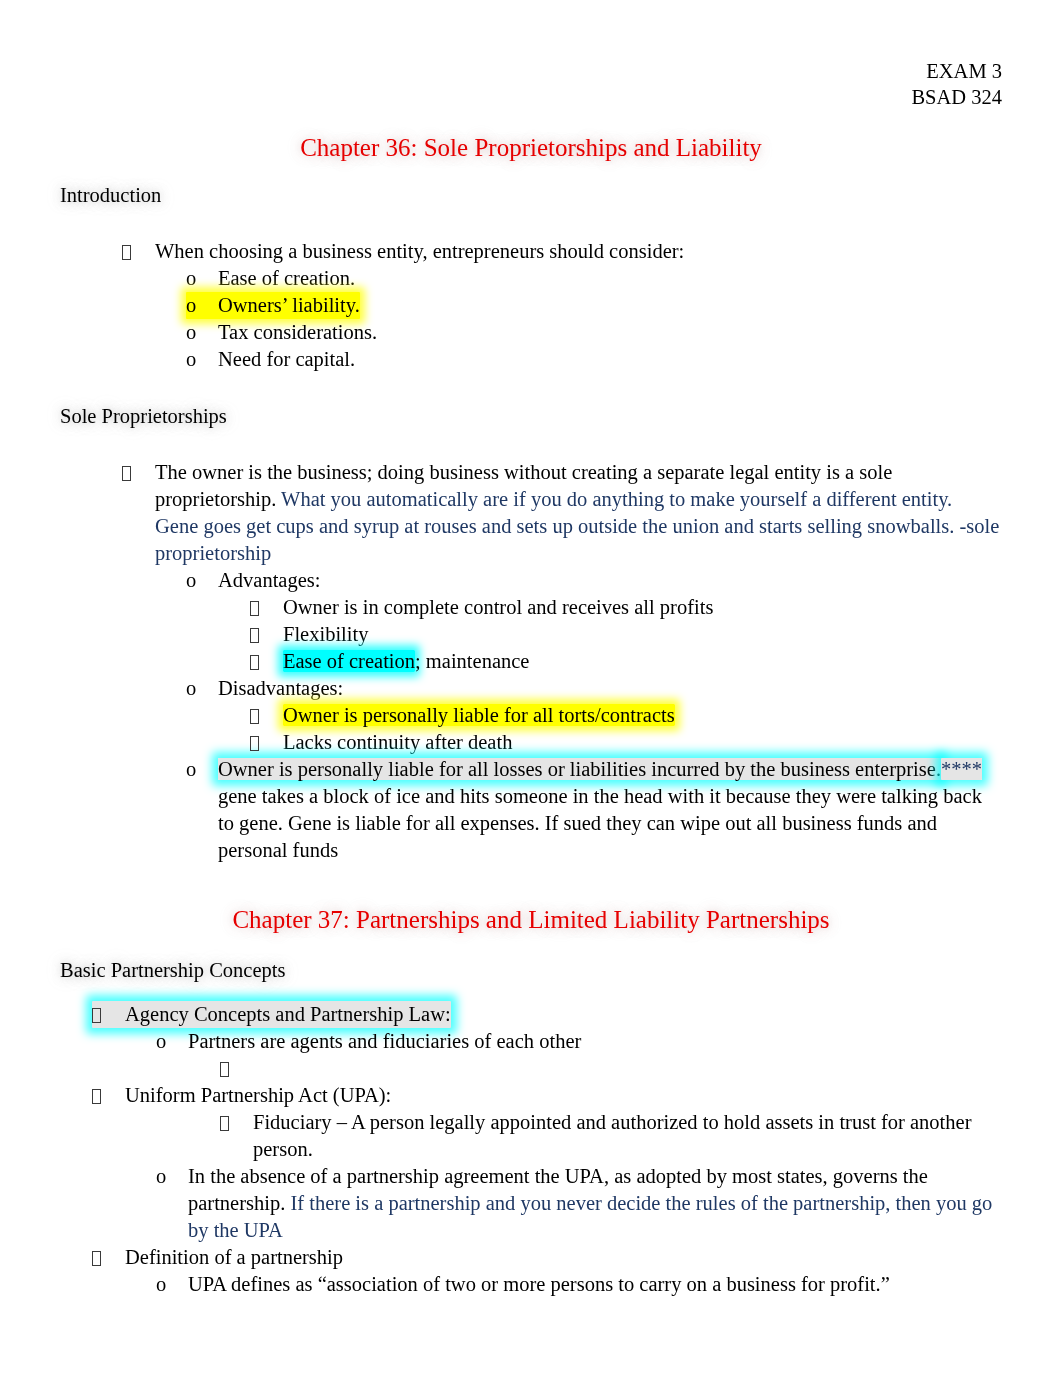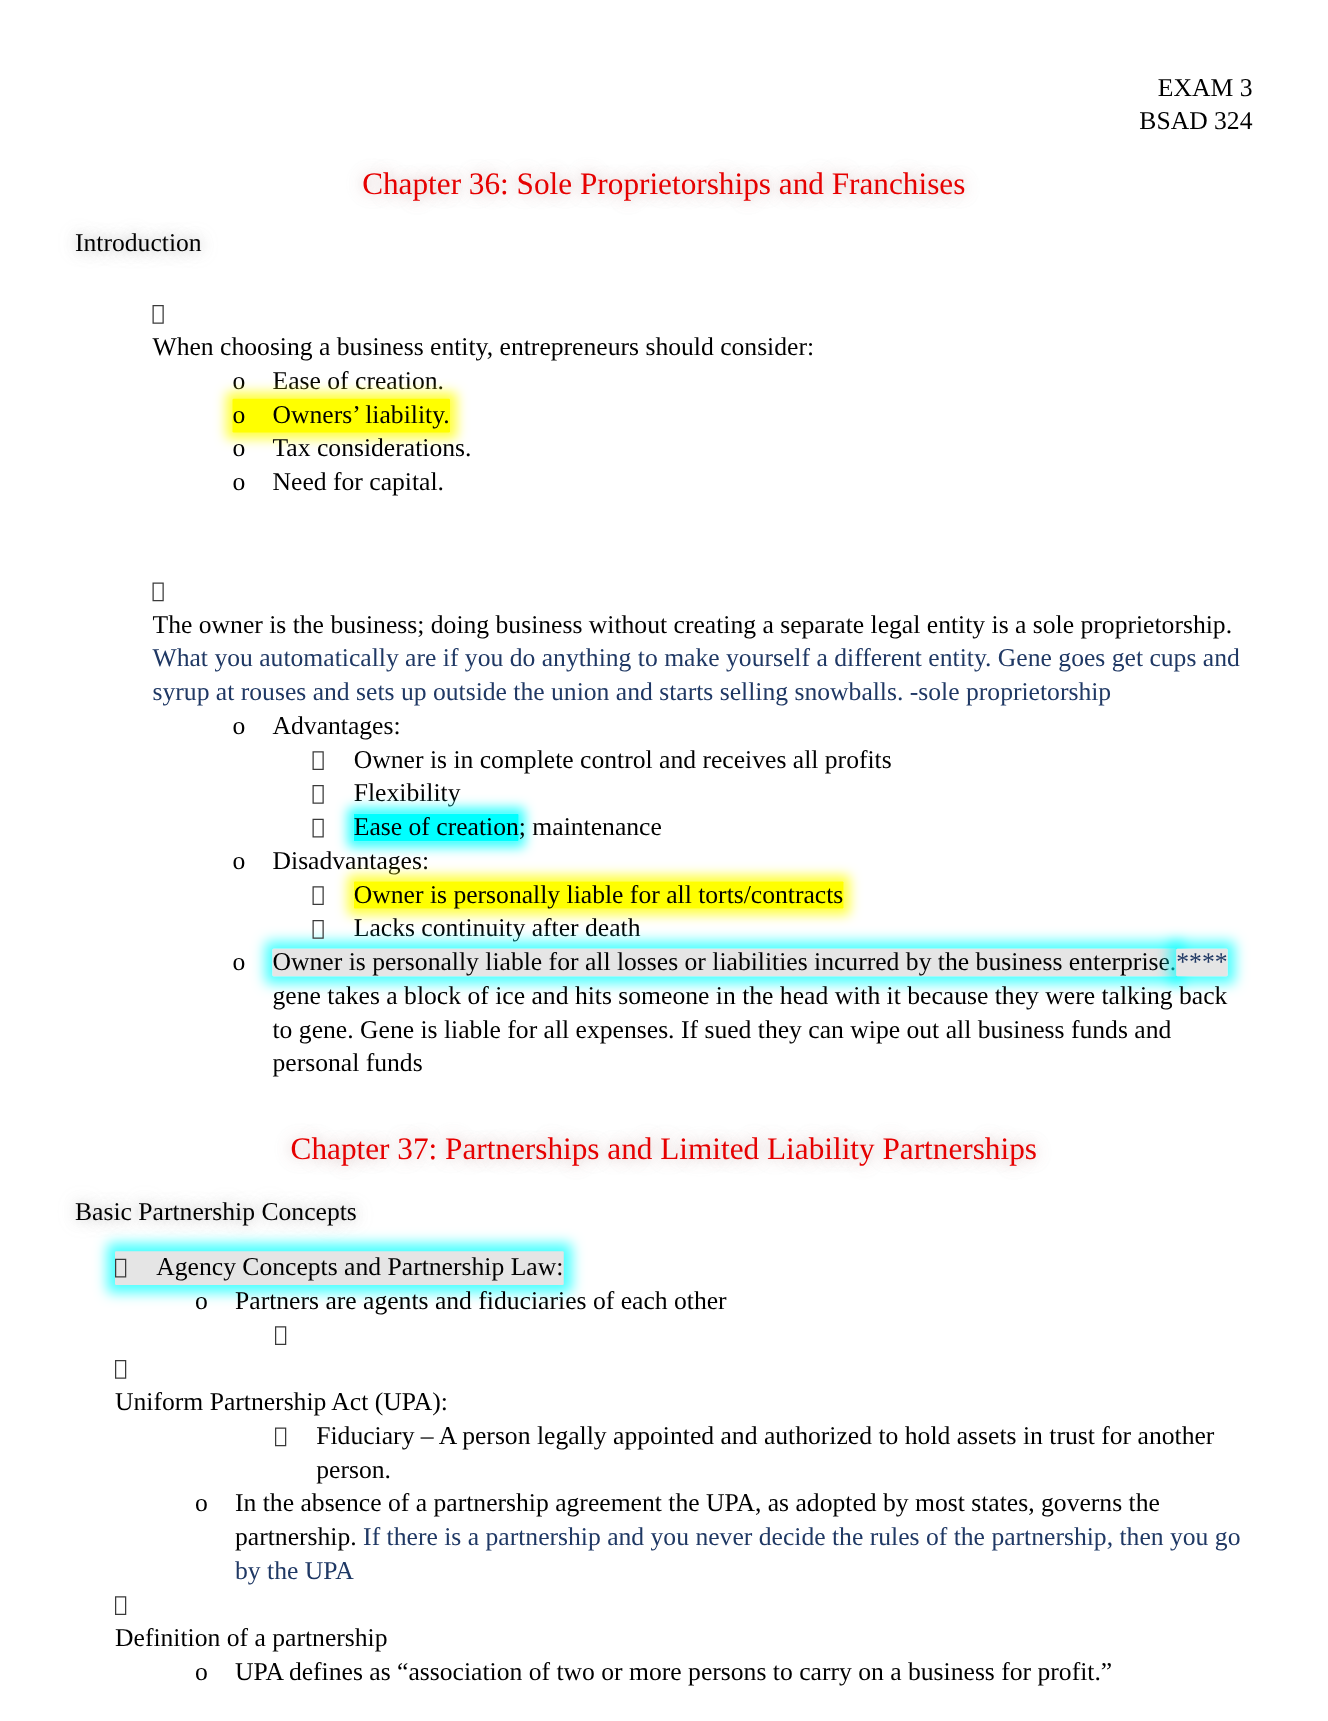--- a/index.html
+++ b/index.html
@@ -74,21 +74,21 @@
     border: 1.4px solid #3a3a3a;
     box-sizing: border-box;
     position: relative;
     top: 2px;
   }
   .body-text {
     flex: 1 1 auto;
   }
 
   
-  .lvl1 { margin-left: 122px; flex-direction: column; }
+  .lvl1 { margin-left: 122px; }
   .lvl1 .marker { width: 33px; }
   .lvl2 { margin-left: 186px; }
   .lvl2 .marker { width: 32px; }
   .lvl3 { margin-left: 250px; }
   .lvl3 .marker { width: 33px; }
 
   
   .c37 .lvl1 { margin-left: 92px; }
   .c37 .lvl2 { margin-left: 156px; }
   .c37 .lvl3 { margin-left: 220px; }
@@ -119,21 +119,21 @@
 
 <div class="page">
 
   <div class="doc-header">
     <div>EXAM 3</div>
     <div>BSAD 324</div>
   </div>
 
   <div style="position:absolute; top:133px; left:0; width:1062px;">
 
-    <h1 class="chapter-title">Chapter 36: Sole Proprietorships and Franchises</h1>
+    <h1 class="chapter-title">Chapter 36: Sole Proprietorships and Liability</h1>
 
     <div style="height:19px"></div>
 
     <div style="margin-left:60px;">
       <div class="section-heading">Introduction</div>
     </div>
 
     <div class="spacer-md"></div>
 
     <div class="row lvl1">
@@ -158,20 +158,23 @@
       <span class="body-text">Tax considerations.</span>
     </div>
 
     <div class="row lvl2">
       <span class="marker">o</span>
       <span class="body-text">Need for capital.</span>
     </div>
 
     <div class="spacer-md"></div>
 
+    <div style="margin-left:60px;">
+      <div class="section-heading">Sole Proprietorships</div>
+    </div>
 
     <div class="spacer-md"></div>
 
     <div class="row lvl1" style="padding-right:62px;">
       <span class="marker"><span class="tofu"></span></span>
       <span class="body-text"><span>The owner is the business; doing business without creating a separate legal entity is a sole proprietorship. </span><span class="blue">What you automatically are if you do anything to make yourself a different entity. Gene goes get cups and syrup at rouses and sets up outside the union and starts selling snowballs. -sole proprietorship</span></span>
     </div>
 
     <div class="row lvl2">
       <span class="marker">o</span>

